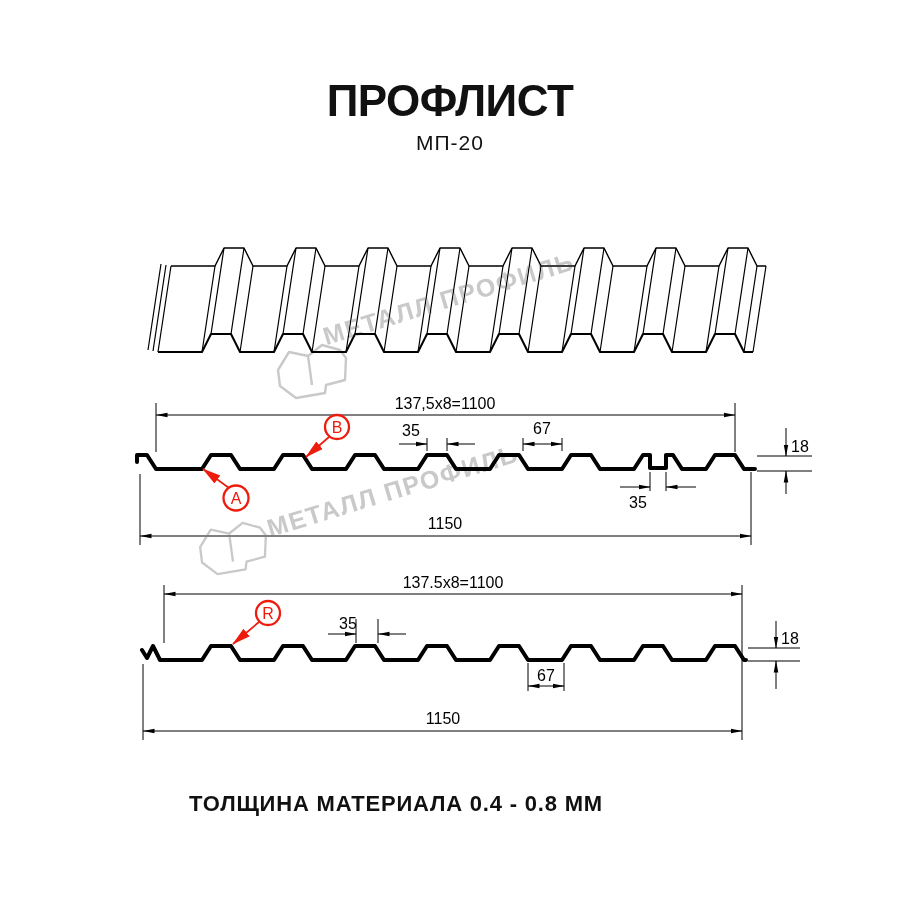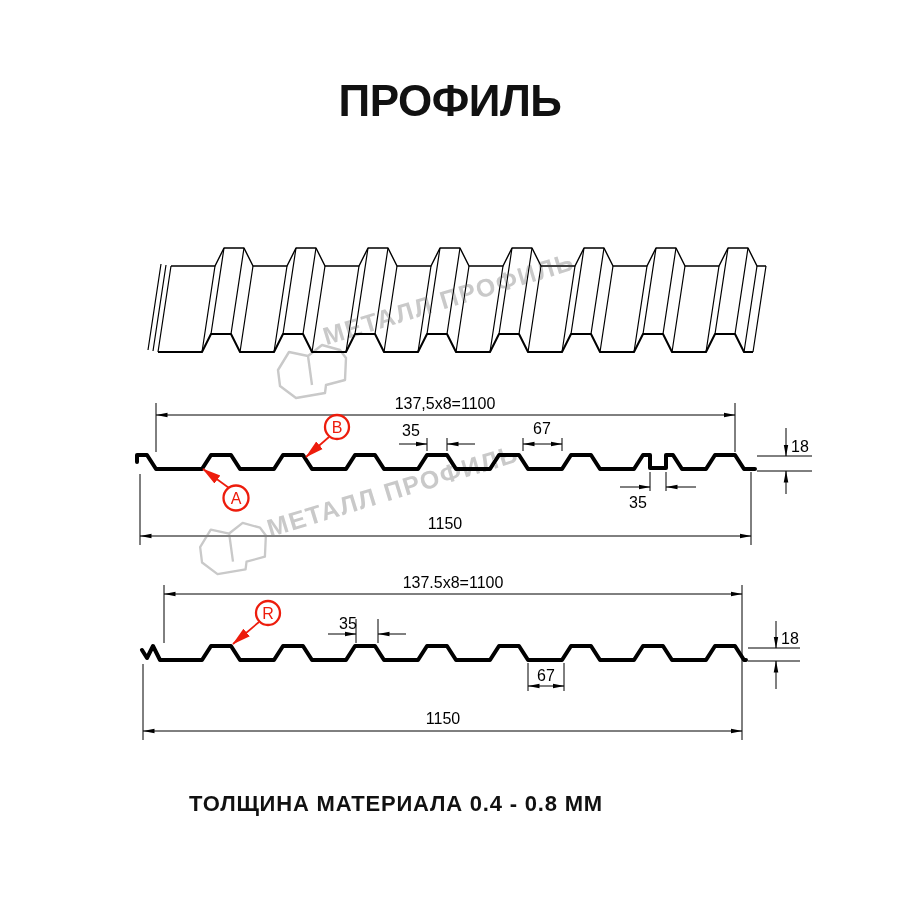--- a/index.html
+++ b/index.html
@@ -24,21 +24,22 @@
            color:var(--wm);white-space:nowrap;transform-origin:0 100%;
            transform:rotate(-17deg);mix-blend-mode:darken;line-height:1.15;}
   .wm-logo{position:absolute;mix-blend-mode:darken;}
   .wm-logo path{stroke:var(--wm);stroke-width:2.4;fill:none;stroke-linejoin:round;}
 </style>
 </head>
 <body>
 
 <div class="page">
 
-  <div class="title">ПРОФИЛЬ</div>
+  <div class="title">ПРОФЛИСТ</div>
+  <div class="subtitle">МП-20</div>
 
   <svg class="art" viewBox="0 0 900 900">
     <defs>
       <marker id="ma" viewBox="0 0 12 6" refX="11.5" refY="3" markerWidth="12" markerHeight="6" orient="auto-start-reverse">
         <path d="M12,3 L0,0.7 L0,5.3 Z" fill="#000"></path>
       </marker>
       <marker id="mr" viewBox="0 0 11 7" refX="10.5" refY="3.5" markerWidth="11" markerHeight="7" orient="auto-start-reverse">
         <path d="M11,3.5 L0,0.6 L0,6.4 Z" fill="#ed1c0c"></path>
       </marker>
     </defs>

